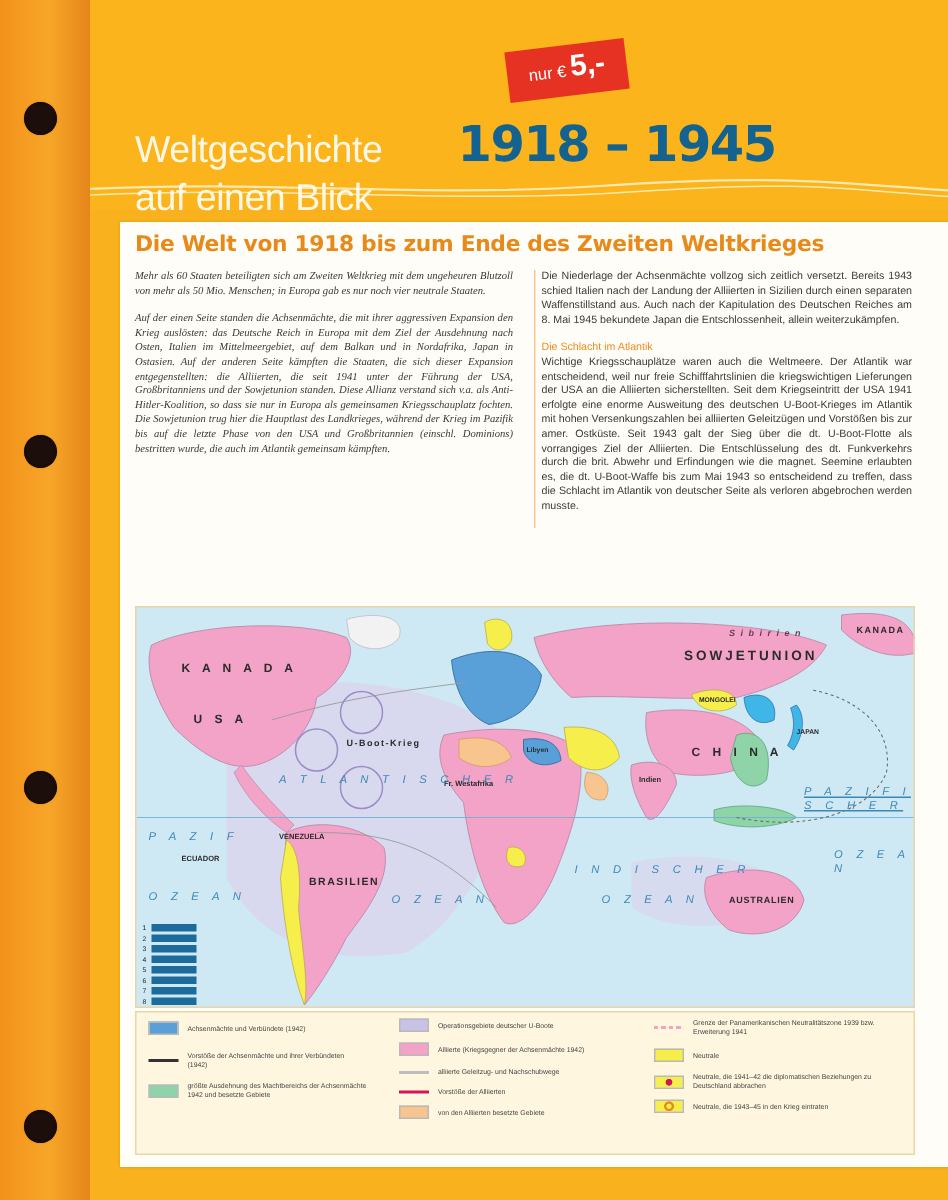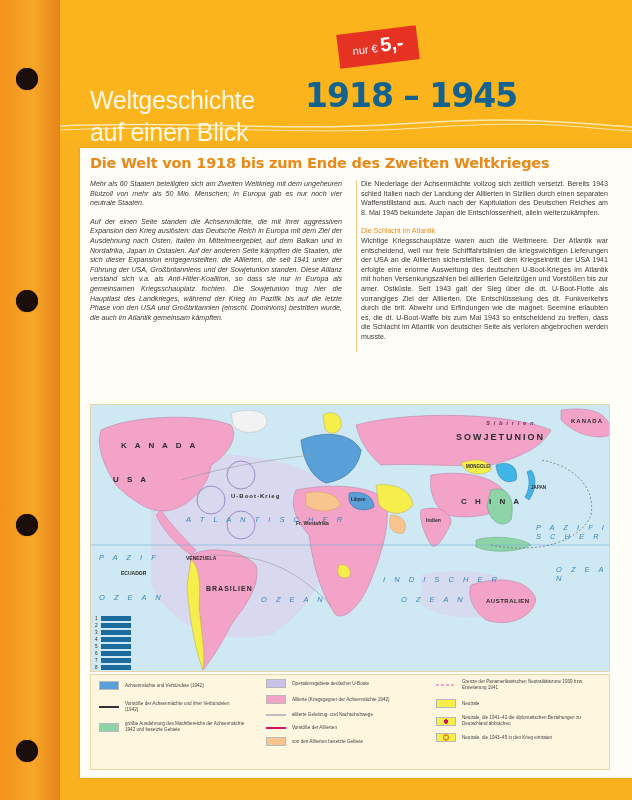--- a/index.html
+++ b/index.html
@@ -30,21 +30,21 @@
   .logo .brand { width: 40px; height: 48px; background: #e42a22; color: #fff; font-family: "Liberation Sans", sans-serif;
     font-weight: bold; font-size: 15px; display: flex; align-items: center; justify-content: center; }
 
   .content-card { position: absolute; left: 20px; top: 148px; width: 632px; height: 630px; background: #fffdf7;
     box-shadow: 0 0 2px rgba(0,0,0,0.15); }
   .doc-title { position: absolute; left: 10px; top: 7px; color: #e88a1a; font-family: "DejaVu Sans", sans-serif;
     font-weight: bold; font-size: 14.5px; letter-spacing: -0.2px; }
 
   .col { position: absolute; top: 32px; width: 252px; font-family: "Liberation Sans", sans-serif; font-size: 7.1px;
     line-height: 9.6px; color: #3a3a3a; text-align: justify; }
-  .col.left { left: 10px; }
+  .col.left { left: 10px; font-family: Liberation Serif, serif; }
   .col.right { left: 276px; padding-left: 4px; border-left: 1px solid #f5c98a; }
   .col p { margin-bottom: 9px; }
   .col .subhead { color: #f08b1e; display: block; }
   .col .italic { font-style: italic; }
 
   .map { position: absolute; left: 10px; top: 256px; width: 520px; height: 268px; background: #cfe9f4;
     border: 1px solid #e9d3a8; overflow: hidden; }
   .map svg { position: absolute; left: 0; top: 0; }
   .map-label { position: absolute; font-family: "Liberation Sans", sans-serif; font-weight: bold; font-size: 8px;
     color: #2b2b2b; letter-spacing: 3px; }
@@ -155,41 +155,41 @@
         <circle cx="120" cy="95" r="14" fill="none" stroke="#9b8cc4" stroke-width="1"></circle>
         <circle cx="150" cy="120" r="14" fill="none" stroke="#9b8cc4" stroke-width="1"></circle>
 
         <path d="M400 140 C450 150, 490 135, 500 110 C505 80, 480 60, 450 55" fill="none" stroke="#666" stroke-width="0.7" stroke-dasharray="2,2"></path>
 
         <path d="M90 75 C140 60, 180 55, 220 50" fill="none" stroke="#999" stroke-width="0.6"></path>
         <path d="M120 150 C170 150, 200 160, 240 200" fill="none" stroke="#999" stroke-width="0.6"></path>
       </svg>
 
       <div class="map-label" style="left:30px;top:36px;">K A N A D A</div>
-      <div class="map-label" style="left:22px;top:70px;">U S A</div>
+      <div class="map-label" style="left:22px;top:70px;padding-left:16px;">U S A</div>
       <div class="map-label" style="left:115px;top:180px;letter-spacing:1px;font-size:7px;">BRASILIEN</div>
       <div class="map-label" style="left:95px;top:150px;letter-spacing:0;font-size:5px;">VENEZUELA</div>
       <div class="map-label" style="left:30px;top:165px;letter-spacing:0;font-size:5px;">ECUADOR</div>
       <div class="map-label" style="left:205px;top:115px;letter-spacing:0;font-size:5px;">Fr. Westafrika</div>
       <div class="map-label" style="left:260px;top:92px;letter-spacing:0;font-size:4.5px;">Libyen</div>
       <div class="map-label" style="left:140px;top:88px;letter-spacing:1px;font-size:6px;">U-Boot-Krieg</div>
       <div class="map-label" style="left:395px;top:15px;letter-spacing:1px;font-size:6px;font-style:italic;color:#6a3c58;">S i b i r i e n</div>
       <div class="map-label" style="left:365px;top:27px;letter-spacing:2px;font-size:9px;">SOWJETUNION</div>
       <div class="map-label" style="left:375px;top:59px;letter-spacing:0;font-size:4.5px;">MONGOLEI</div>
       <div class="map-label" style="left:370px;top:92px;">C H I N A</div>
       <div class="map-label" style="left:335px;top:112px;letter-spacing:0;font-size:5px;">Indien</div>
       <div class="map-label" style="left:440px;top:80px;letter-spacing:0;font-size:4.5px;">JAPAN</div>
       <div class="map-label" style="left:480px;top:13px;letter-spacing:1px;font-size:6px;">KANADA</div>
       <div class="map-label" style="left:395px;top:193px;letter-spacing:0.5px;font-size:6px;">AUSTRALIEN</div>
 
       <div class="ocean-label" style="left:95px;top:110px;">A T L A N T I S C H E R</div>
       <div class="ocean-label" style="left:170px;top:190px;">O Z E A N</div>
       <div class="ocean-label" style="left:8px;top:148px;">P A Z I F</div>
       <div class="ocean-label" style="left:8px;top:188px;">O Z E A N</div>
-      <div class="ocean-label" style="left:445px;top:118px;">P A Z I F I S C H E R</div>
+      <div class="ocean-label" style="left:445px;top:118px;text-decoration:underline;">P A Z I F I S C H E R</div>
       <div class="ocean-label" style="left:465px;top:160px;">O Z E A N</div>
       <div class="ocean-label" style="left:292px;top:170px;">I N D I S C H E R</div>
       <div class="ocean-label" style="left:310px;top:190px;">O Z E A N</div>
 
       <div class="numlist">
         <div>
             <span>1</span>
             <span class="swatch"></span>
           </div>
         <div>

